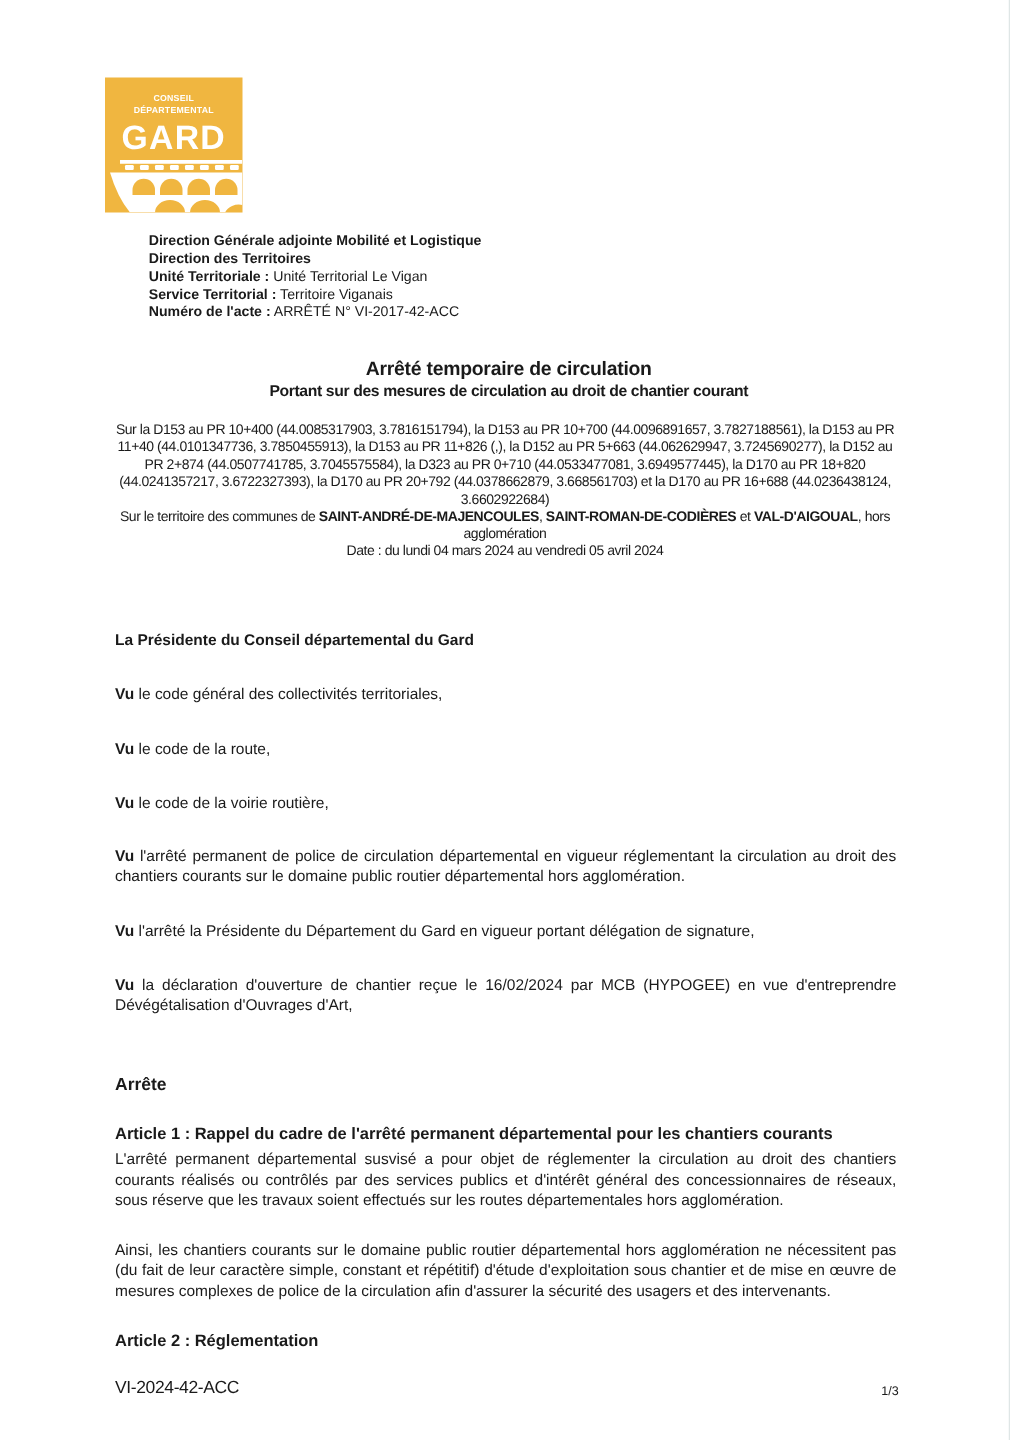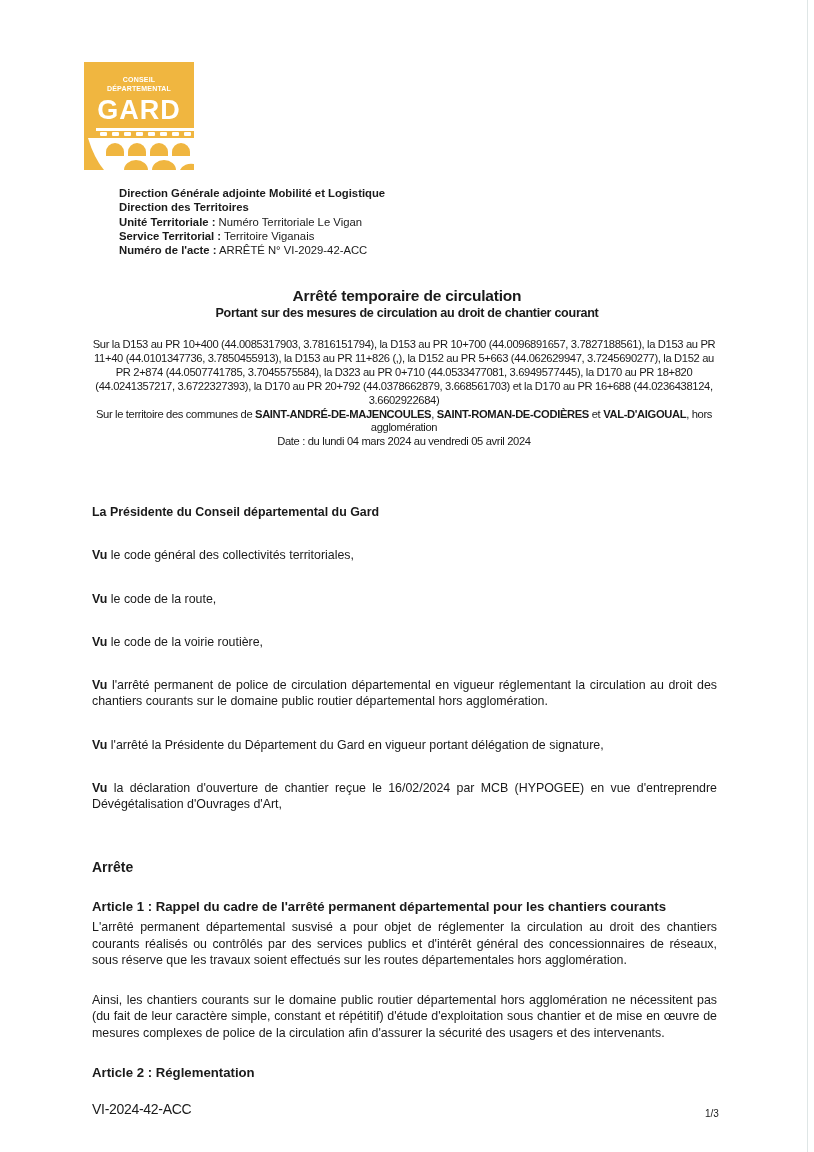--- a/index.html
+++ b/index.html
@@ -64,23 +64,23 @@
       <path d="M40 42 a12 10 0 0 1 24 0 z"></path>
       <path d="M68 42 a12 10 0 0 1 24 0 z"></path>
       <path d="M96 42 a12 10 0 0 1 14 -6 v6 z"></path>
     </g>
   </svg>
 </div>
 
 <div class="header-block">
   <div><b>Direction Générale adjointe Mobilité et Logistique</b></div>
   <div><b>Direction des Territoires</b></div>
-  <div><b>Unité Territoriale :</b><span> Numéro Territoriale Le Vigan</span></div>
+  <div><b>Unité Territoriale :</b><span> Unité Territorial Le Vigan</span></div>
   <div><b>Service Territorial :</b><span> Territoire Viganais</span></div>
-  <div><b>Numéro de l'acte :</b><span> ARRÊTÉ N° VI-2029-42-ACC</span></div>
+  <div><b>Numéro de l'acte :</b><span> ARRÊTÉ N° VI-2017-42-ACC</span></div>
 </div>
 
 <div class="title-block">
   <div class="title">Arrêté temporaire de circulation</div>
   <div class="subtitle">Portant sur des mesures de circulation au droit de chantier courant</div>
 </div>
 
 <div class="loc-block">
   <div>Sur la D153 au PR 10+400 (44.0085317903, 3.7816151794), la D153 au PR 10+700 (44.0096891657, 3.7827188561), la D153 au PR 11+40 (44.0101347736, 3.7850455913), la D153 au PR 11+826 (,), la D152 au PR 5+663 (44.062629947, 3.7245690277), la D152 au PR 2+874 (44.0507741785, 3.7045575584), la D323 au PR 0+710 (44.0533477081, 3.6949577445), la D170 au PR 18+820 (44.0241357217, 3.6722327393), la D170 au PR 20+792 (44.0378662879, 3.668561703) et la D170 au PR 16+688 (44.0236438124, 3.6602922684)</div>
   <div><span>Sur le territoire des communes de </span><b>SAINT-ANDRÉ-DE-MAJENCOULES</b><span>, </span><b>SAINT-ROMAN-DE-CODIÈRES</b><span> et </span><b>VAL-D'AIGOUAL</b><span>, hors agglomération</span></div>

